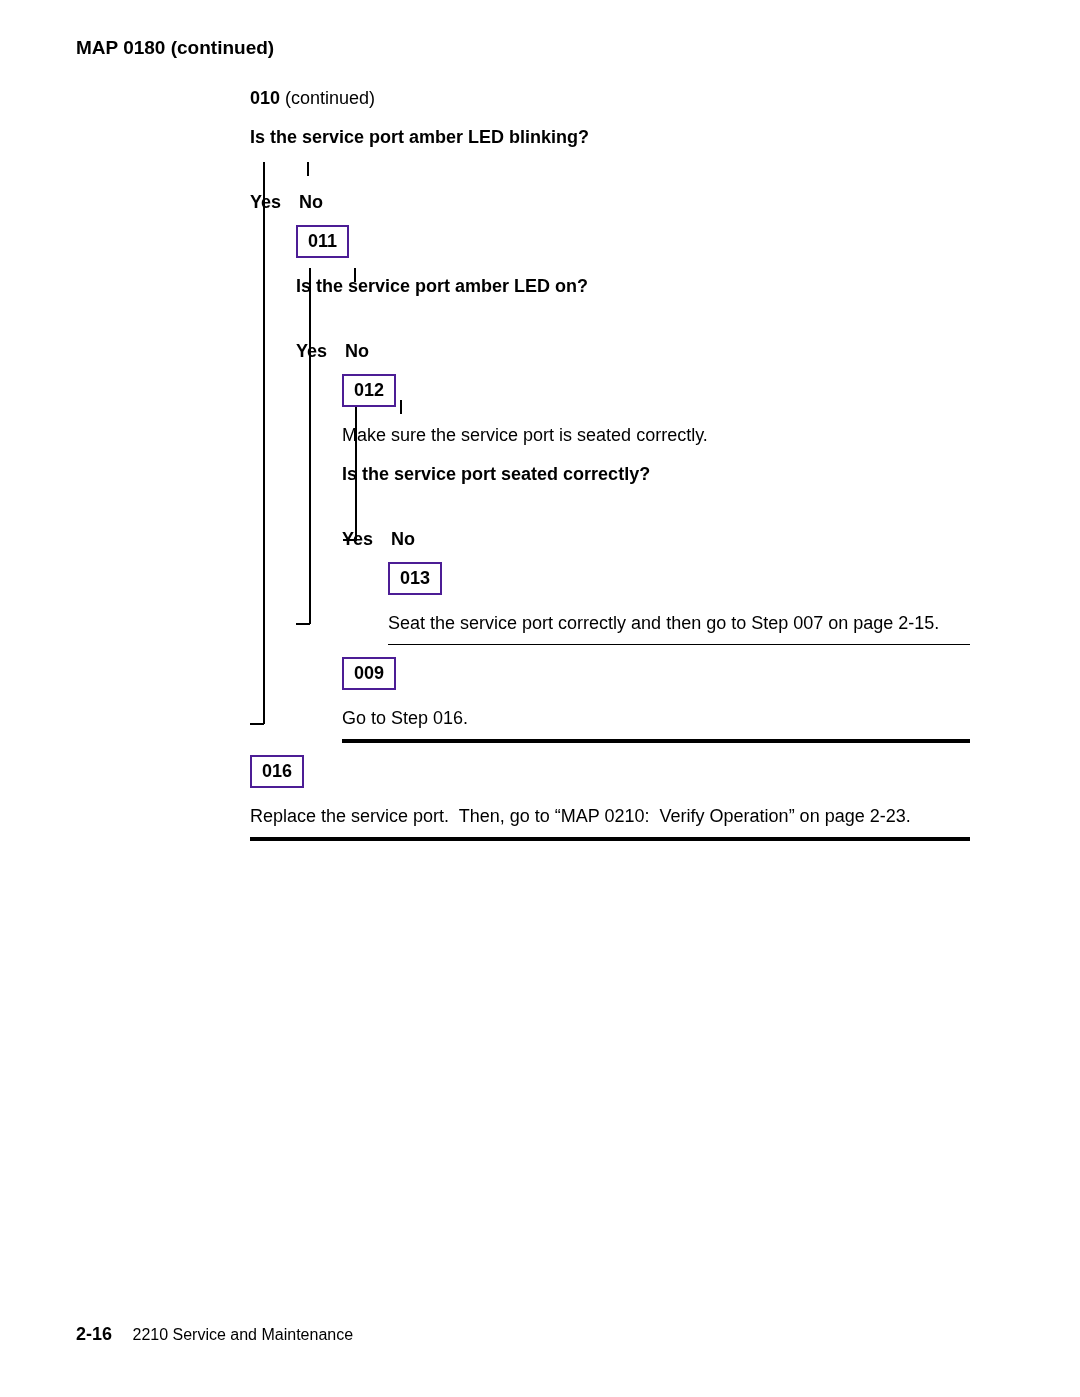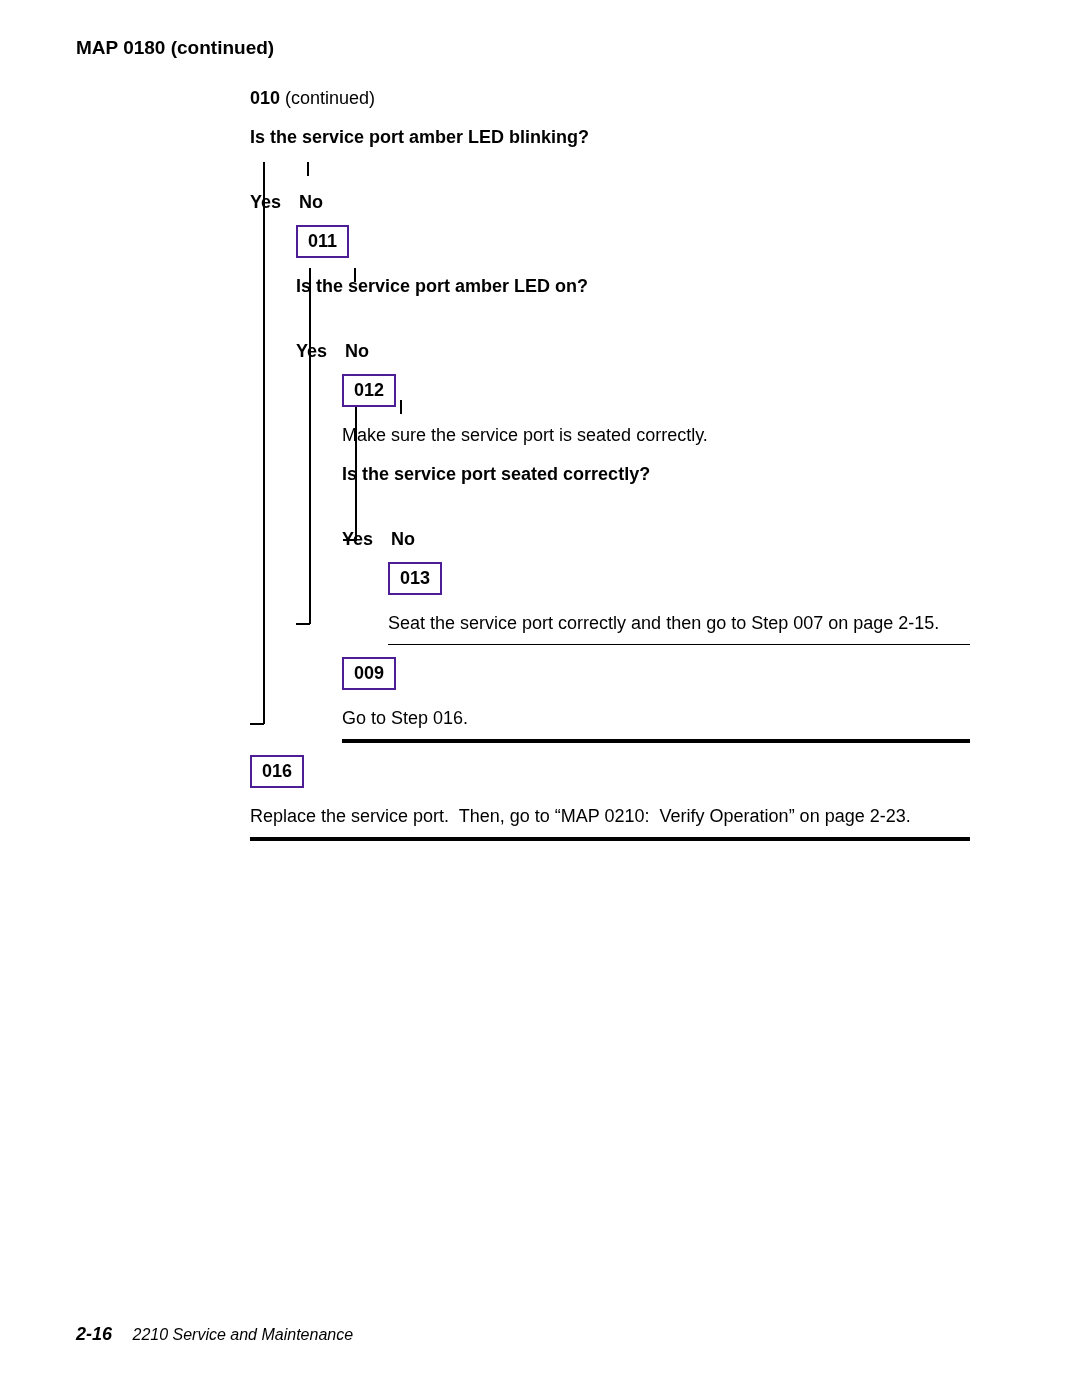--- a/index.html
+++ b/index.html
@@ -68,21 +68,20 @@
     height: 2px;
     width: 14px;
     background: #000;
   }
 
   .footer {
     position: absolute;
     bottom: 52px;
     left: 76px;
     font-size: 16px;
-    font-style: italic;
   }
   .footer .pgnum { font-weight: 700; margin-right: 16px; font-size: 18px;}
 
 </style>
 </head>
 <body>
 
 <div class="page">
   <div class="header">MAP 0180 (continued)</div>
 

